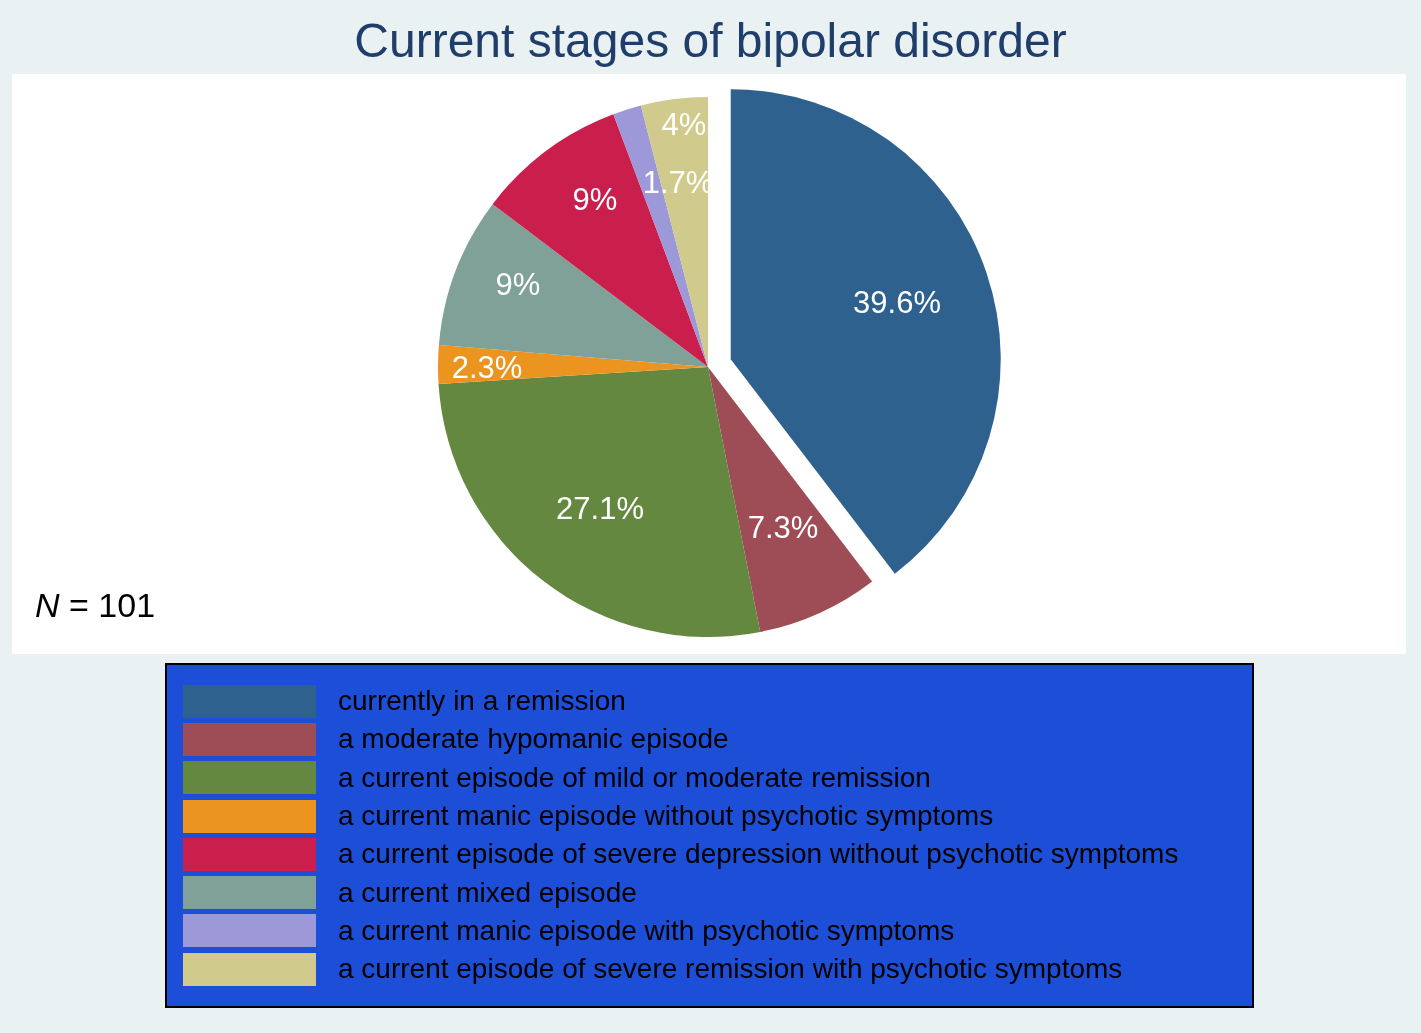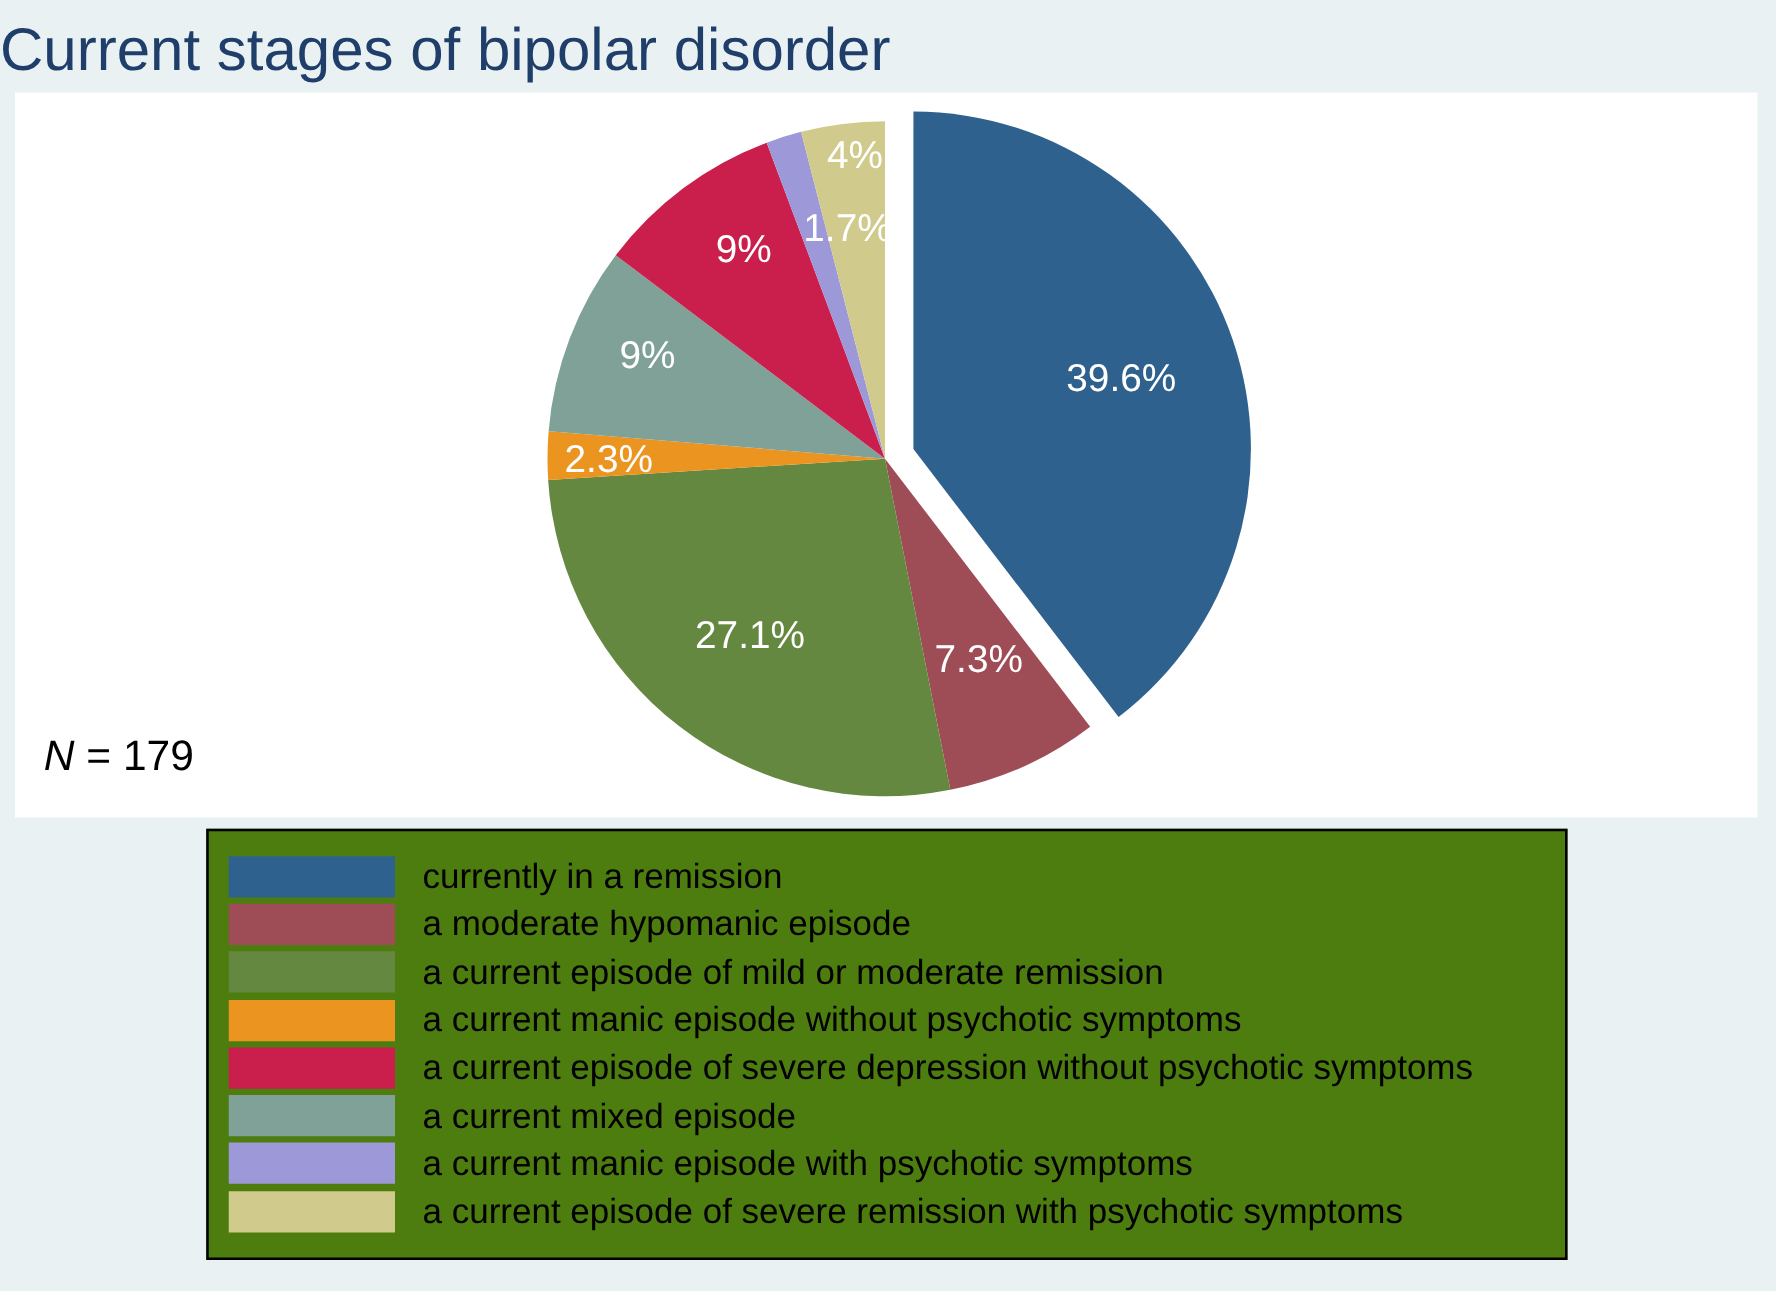--- a/index.html
+++ b/index.html
@@ -8,20 +8,21 @@
   body {
     width: 1421px; height: 1033px;
     position: relative;
     overflow: hidden;
     background: #eaf1f3;
     font-family: "Liberation Sans", sans-serif;
   }
   .chart-title {
     position: absolute;
     top: 13px; left: 0; width: 100%;
+    text-align: center;
     font-size: 48px;
     font-weight: 400;
     color: #1f3e6a;
     letter-spacing: 0px;
   }
   .plot-area {
     position: absolute;
     left: 12px; top: 74px;
     width: 1394px; height: 580px;
     background: #ffffff;
@@ -35,21 +36,21 @@
     left: 35px; top: 586px;
     font-size: 34px;
     color: #000000;
   }
   .n-label .n-sym { font-style: italic; }
   .legend-box {
     position: absolute;
     left: 165px; top: 663px;
     width: 1089px; height: 345px;
     box-sizing: border-box;
-    background: #4d7c0f;
+    background: #1d4ed8;
     border: 2px solid #000000;
     padding: 17px 0 0 16px;
   }
   .legend-row {
     display: flex;
     align-items: center;
     height: 38.3px;
   }
   .legend-swatch {
     width: 133px; height: 33px;
@@ -86,21 +87,21 @@
     <text x="783" y="527" fill="#ffffff" text-anchor="middle" dominant-baseline="central" class="slice-label">7.3%</text>
     <text x="600" y="508" fill="#ffffff" text-anchor="middle" dominant-baseline="central" class="slice-label">27.1%</text>
     <text x="487" y="367" fill="#ffffff" text-anchor="middle" dominant-baseline="central" class="slice-label">2.3%</text>
     <text x="518" y="284" fill="#ffffff" text-anchor="middle" dominant-baseline="central" class="slice-label">9%</text>
     <text x="595" y="199" fill="#ffffff" text-anchor="middle" dominant-baseline="central" class="slice-label">9%</text>
     <text x="678" y="182" fill="#ffffff" text-anchor="middle" dominant-baseline="central" class="slice-label">1.7%</text>
     <text x="684" y="124" fill="#ffffff" text-anchor="middle" dominant-baseline="central" class="slice-label">4%</text>
   </svg>
 
 <div class="n-label">
-  <span class="n-sym">N</span><span> = 179</span>
+  <span class="n-sym">N</span><span> = 101</span>
 </div>
 
 <div class="legend-box" id="legend-box">
   <div class="legend-row">
     <span class="legend-swatch" style="background: rgb(47, 97, 142);"></span>
     <span class="legend-label">currently in a remission</span>
   </div>
 
   <div class="legend-row">
     <span class="legend-swatch" style="background: rgb(158, 76, 85);"></span>

